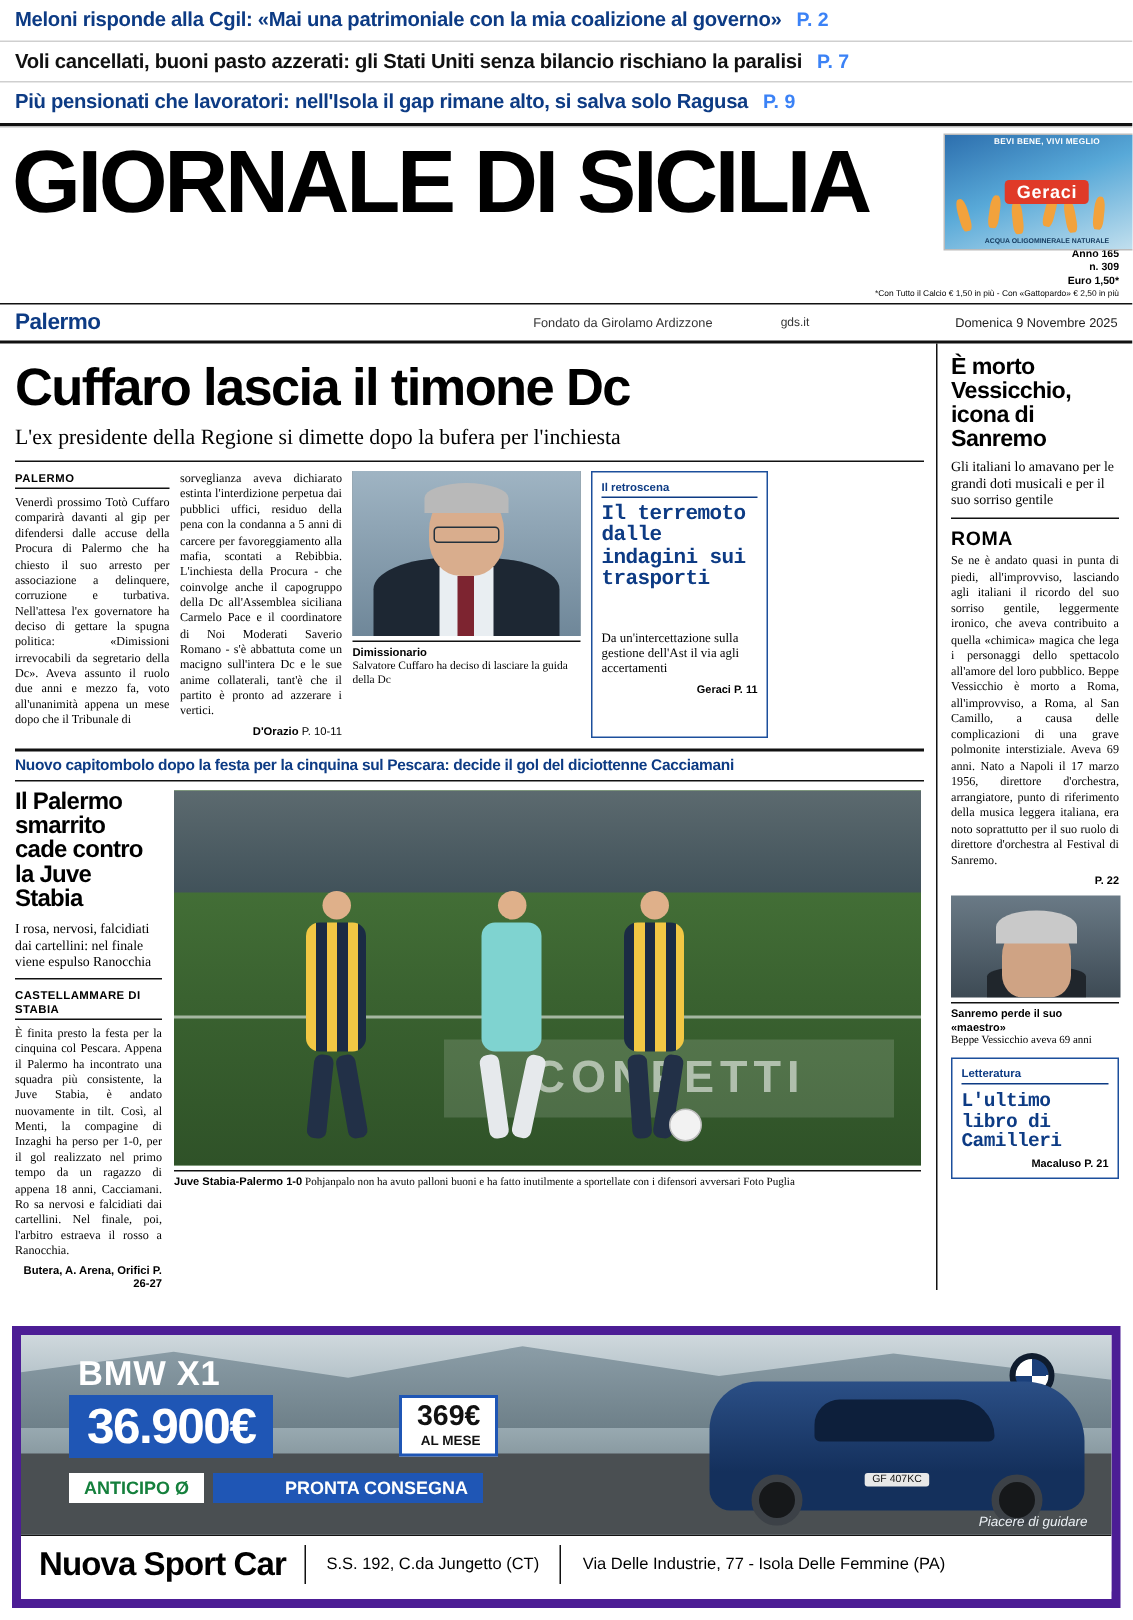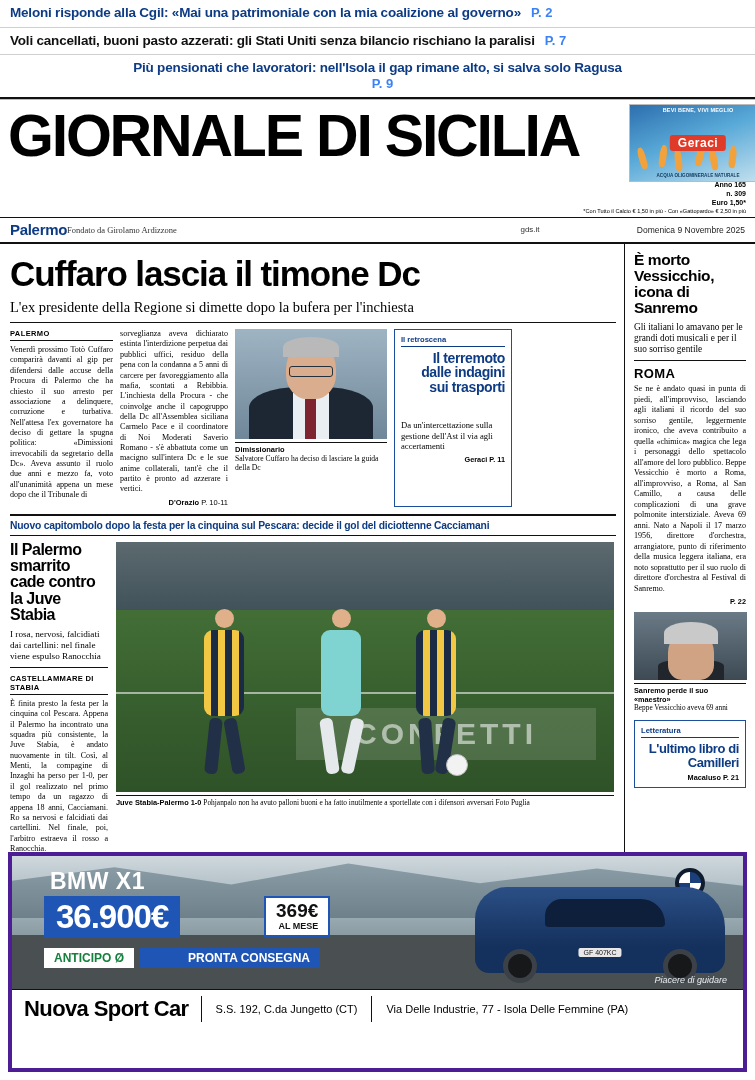--- a/index.html
+++ b/index.html
@@ -13,21 +13,21 @@
   }
   .page { width:755px; height:1080px; position:relative; }
 
   
   .strip { border-bottom:1px solid #bbb; }
   .strip-row {
     display:flex; align-items:center; justify-content:flex-start;
     padding:5px 10px 6px 10px;
     border-bottom:1px solid #cfcfcf;
   }
-  .strip-row:last-child { border-bottom:2px solid #111;flex-direction:column; }
+  .strip-row:last-child { border-bottom:2px solid #111; }
   .strip-text {
     font-family:"Liberation Sans", sans-serif;
     font-weight:bold;
     font-size:13.5px;
     line-height:1.15;
     letter-spacing:-0.2px;
   }
   .strip-row.first .strip-text { color:#0d3b84; }
   .strip-row.third .strip-text { color:#0d3b84; }
   .strip-page {
@@ -98,22 +98,22 @@
     display:flex; align-items:center;
     border-top:1px solid #111; border-bottom:2px solid #111;
     padding:3px 10px 4px 10px; margin-top:2px;
   }
   .city {
     font-family:"Liberation Sans", sans-serif;
     font-weight:bold; font-size:15px; color:#0d3b84; flex:none;
     letter-spacing:-0.3px;
   }
   .founder {
-    flex:1; text-align:left;
-    font-family:Liberation Serif, serif; font-size:8.5px; color:#333;
+    flex:1; text-align:right;
+    font-family:Liberation Sans, sans-serif; font-size:8.5px; color:#333;
   }
   .site {
     flex:none; width:110px; text-align:center;
     font-family:"Liberation Sans", sans-serif; font-size:8px; color:#333;
   }
   .dateline {
     flex:none; text-align:right;
     font-family:"Liberation Sans", sans-serif; font-size:8.5px; color:#222;
     width:160px;
   }
@@ -180,24 +180,23 @@
   .box-retro {
     width:118px; border:1px solid #1c4f9c; padding:5px 6px;
     background:#fff;
   }
   .box-kicker {
     font-family:"Liberation Sans", sans-serif;
     font-weight:bold; font-size:7.6px; color:#0d3b84;
     border-bottom:1px solid #0d3b84; padding-bottom:2px; margin-bottom:4px;
   }
   .box-title {
-    font-family:Liberation Sans, sans-serif;
+    font-family:Liberation Mono, monospace;
     font-weight:bold; font-size:14px; line-height:1.03; color:#0d3b84;
     letter-spacing:-0.4px;
-    text-align:right;
   }
   .box-sub {
     font-family:"Liberation Serif", serif; font-size:8.6px; line-height:1.2;
     margin-top:26px;
   }
   .box-by {
     font-family:"Liberation Sans", sans-serif; font-weight:bold;
     font-size:7.3px; text-align:right; margin-top:4px;
   }
 
@@ -288,21 +287,21 @@
     border-top:1px solid #111; margin-top:3px; padding-top:2px;
   }
   .r-cap { font-family:"Liberation Serif", serif; font-size:7.3px; line-height:1.2; }
   .r-box {
     margin-top:7px; border:1px solid #1c4f9c; padding:5px 6px;
   }
 
   
   .ad {
     position:absolute; left:8px; right:8px; bottom:8px;
-    height:220px; border:4px solid #4c1d95; overflow:hidden;
+    height:188px; border:6px solid #4c1d95; overflow:hidden;
   }
   .ad-main {
     position:relative; height:133px;
     background:linear-gradient(180deg,#cfd8dd 0%, #9fb0b8 40%, #5e6f74 100%);
   }
   .ad-road { position:absolute; left:0; right:0; bottom:0; height:54px; background:#4a4f52; }
   .ad-mount { position:absolute; left:0; right:0; top:0; height:62px; background:linear-gradient(180deg,#8fa1ab,#6e8089); clip-path:polygon(0 100%,0 40%,14% 18%,30% 46%,46% 12%,64% 44%,80% 20%,100% 48%,100% 100%); }
   .ad-brand {
     position:absolute; left:38px; top:12px;
     font-family:"Liberation Sans", sans-serif; font-weight:bold;

